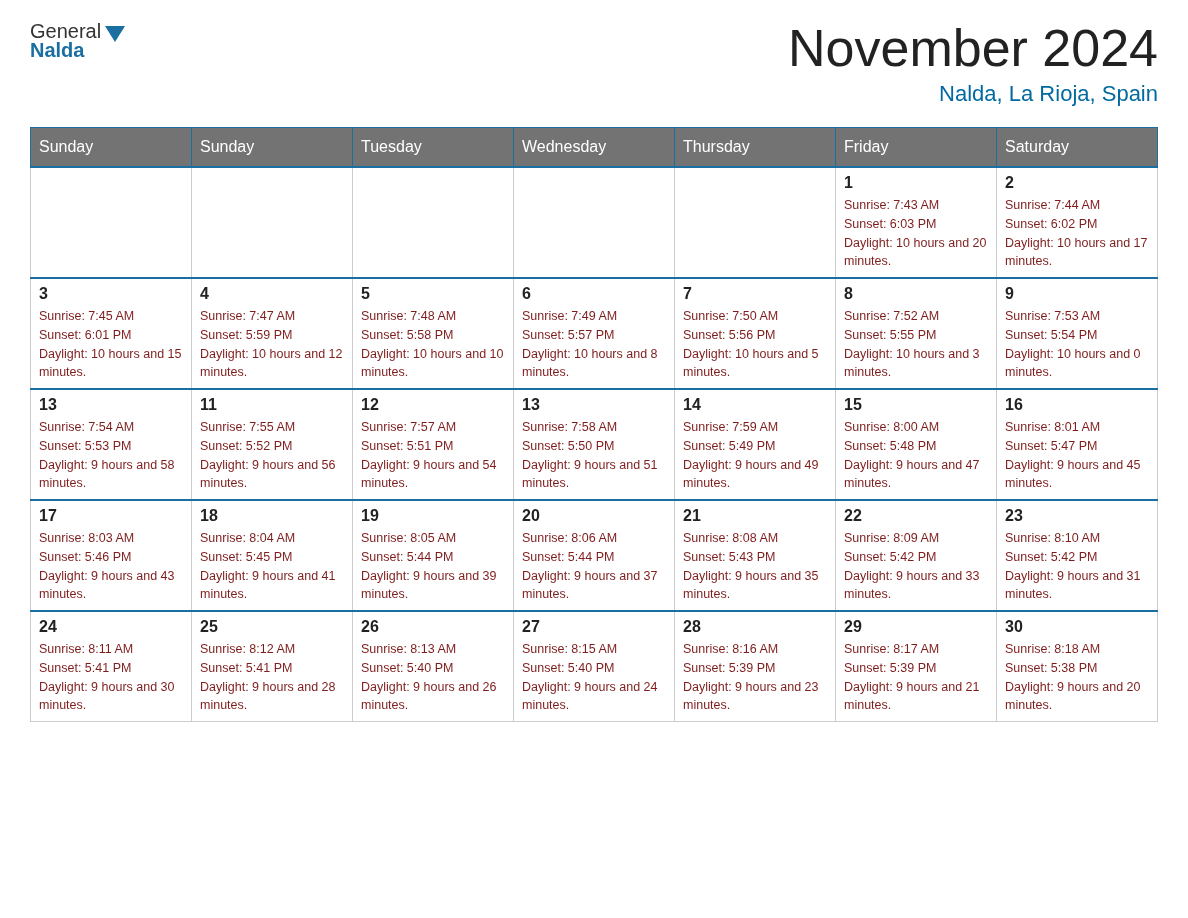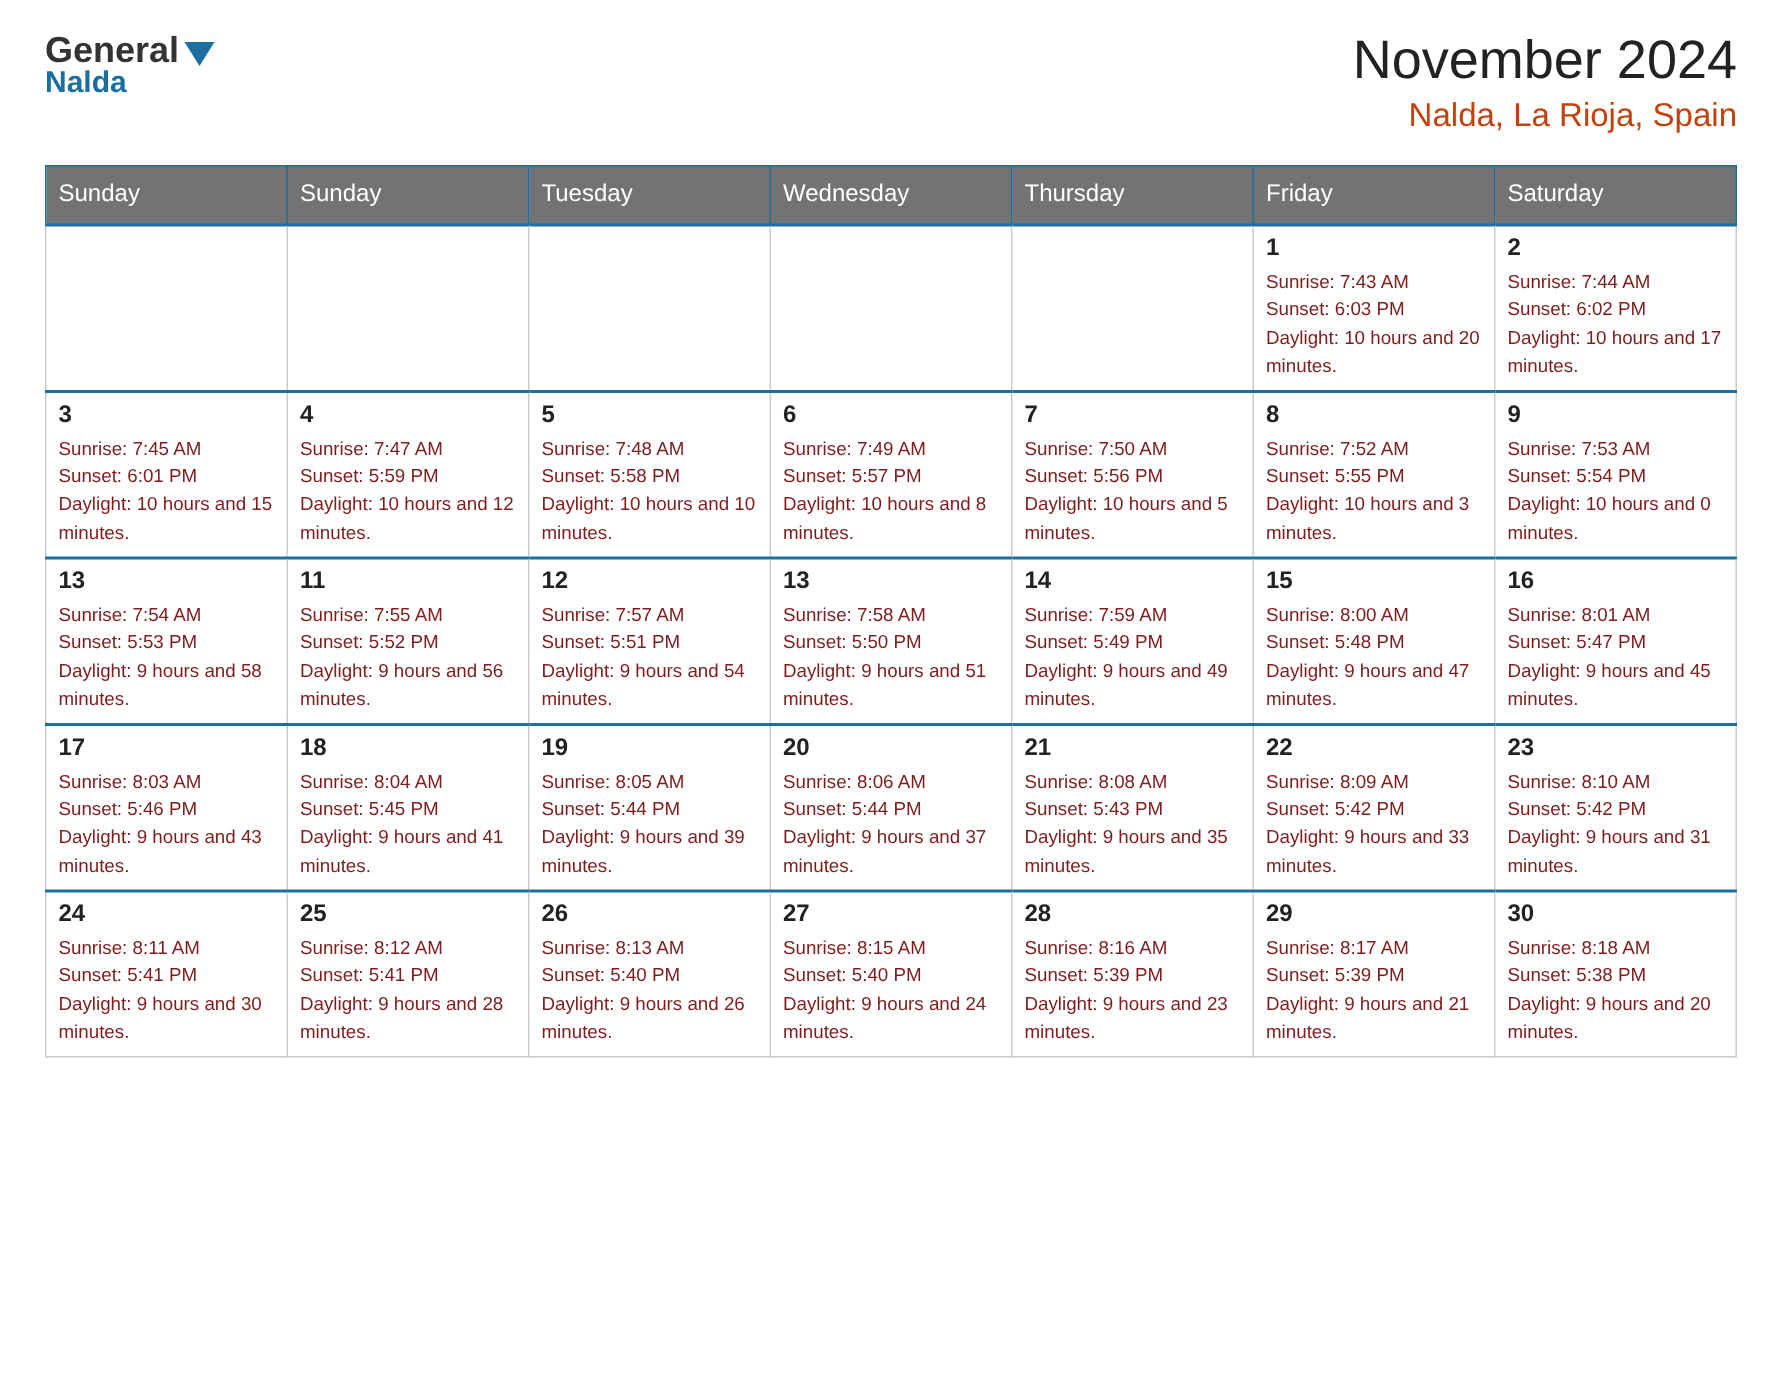--- a/index.html
+++ b/index.html
@@ -17,22 +17,22 @@
       margin-bottom: 20px;
     }
     .logo-area {
       display: flex;
       flex-direction: column;
       align-items: flex-start;
     }
     .logo-text {
       display: flex;
       align-items: center;
-      font-size: 24px;
-      font-weight: bold;
+      font-size: 20px;
+      font-weight: normal;
     }
     .logo-general {
       color: #333;
     }
     .logo-triangle {
       width: 0;
       height: 0;
       border-left: 10px solid transparent;
       border-right: 10px solid transparent;
       border-top: 16px solid #1a6fa0;
@@ -43,29 +43,29 @@
     .logo-blue-line {
       color: #1a6fa0;
       font-size: 20px;
       font-weight: bold;
       margin-top: -4px;
     }
     .title-area {
       text-align: right;
     }
     .calendar-title {
-      font-size: 36px;
+      font-size: 52px;
       font-weight: 300;
       color: #222;
       line-height: 1.1;
       text-align: right;
     }
     .calendar-subtitle {
       font-size: 22px;
-      color: #c2410c;
+      color: #0369a1;
       margin-top: 4px;
     }
     .calendar-table {
       width: 100%;
       border-collapse: collapse;
       border: 1px solid #aaa;
     }
     .calendar-table th {
       background-color: #737373;
       color: #fff;

